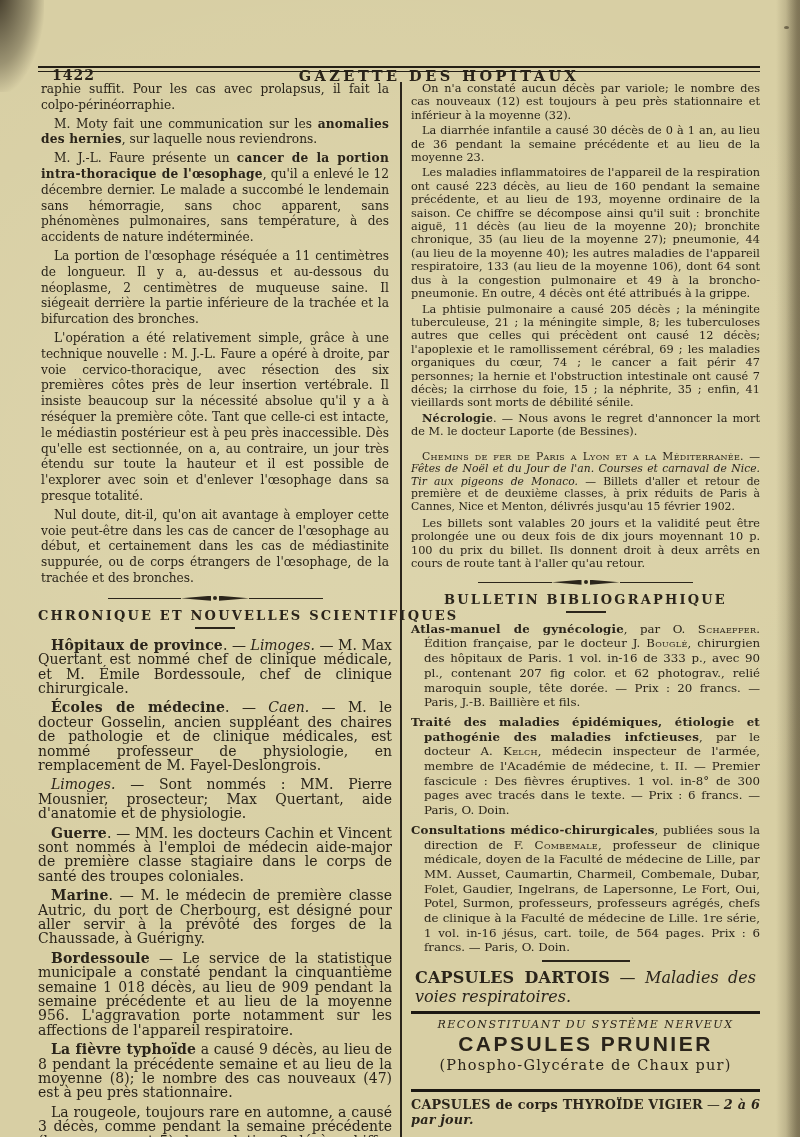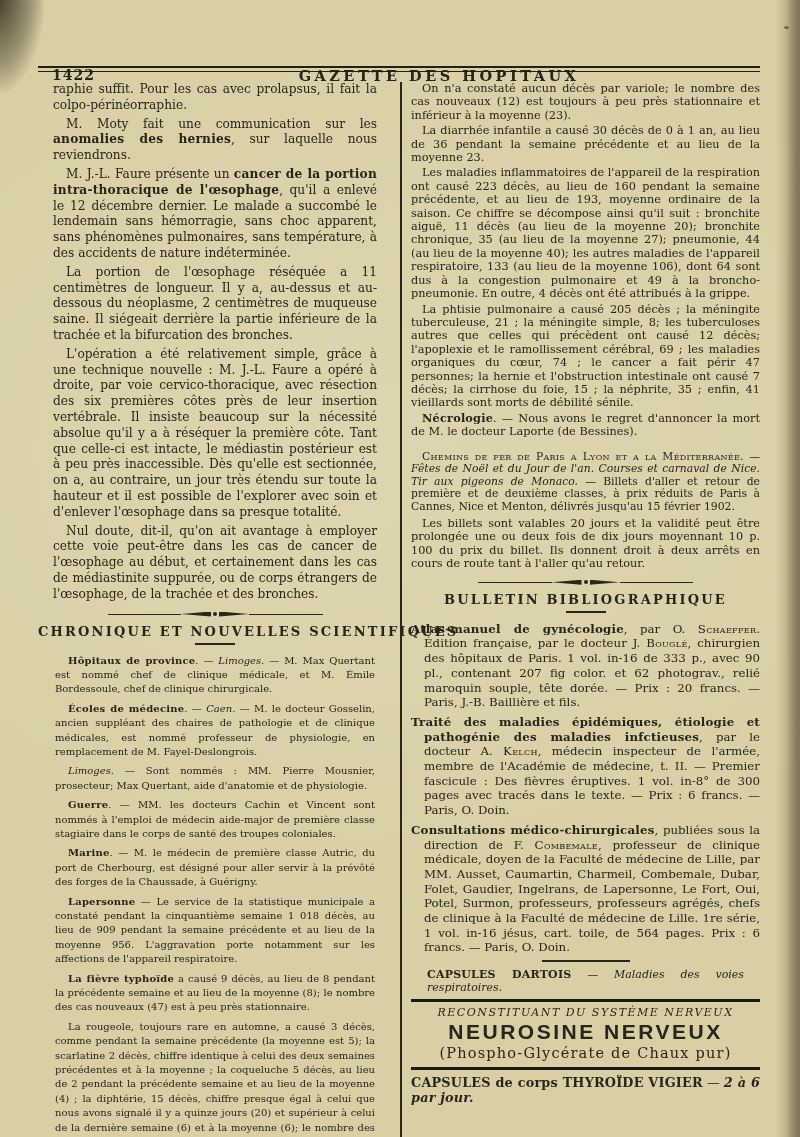--- a/index.html
+++ b/index.html
@@ -27,50 +27,50 @@
 
   .double-rule{position:absolute;top:66px;left:38px;width:722px;height:3px;
     border-top:2px solid #241f15;border-bottom:1.6px solid #241f15;}
 
   .cols{position:absolute;top:82px;left:38px;width:722px;display:flex;align-items:stretch;}
   .col{text-align:justify;}
   .col.left{width:354px;}
   .vrule{width:2px;background:#2b251b;margin-left:8px;margin-right:9px;flex:0 0 auto;}
   .col.right{flex:1;min-width:0;}
 
-  .sec-report p{margin:0 15px 3px;font-size:12.2px;line-height:15.8px;text-indent:13px;}
+  .sec-report p{margin:0 3px 3px;font-size:12.2px;line-height:15.8px;text-indent:13px;}
   .sec-report p.cont{text-indent:0;}
   b{letter-spacing:0.2px;}
 
   .orn{display:flex;align-items:center;width:215px;margin:9px auto 7px;}
   .orn .line{flex:1;height:1px;background:#2b251b;}
   .orn .spear{width:30px;height:5px;background:#2b251b;flex:0 0 auto;}
   .orn .spear.l{clip-path:polygon(0 50%,100% 0,100% 100%);}
   .orn .spear.r{clip-path:polygon(0 0,100% 50%,0 100%);}
   .orn .dot{width:4px;height:4px;border-radius:50%;background:#2b251b;margin:0 2px;flex:0 0 auto;}
 
   h2.sec-title{margin:0;text-align:center;font-size:13px;font-weight:bold;letter-spacing:2.2px;white-space:nowrap;}
   .hrule{width:40px;height:2px;background:#2b251b;margin:4px auto 9px;}
 
-  .sec-chron p{margin:0 17px 5px;font-size:10px;line-height:14.4px;text-indent:13px;}
+  .sec-chron p{margin:0 0 5px;font-size:14px;line-height:14.4px;text-indent:13px;}
 
   .sec-stats p{margin:0 0 2px;font-size:11.3px;line-height:13.4px;text-indent:11px;}
   .sec-stats p.plm{font-size:10.8px;line-height:12.5px;margin:12px 0 4px;}
   .sc{font-variant:small-caps;letter-spacing:0.3px;}
 
   .sec-biblio p{font-size:11.8px;line-height:14.7px;margin:0 0 5px;padding-left:13px;text-indent:-13px;}
 
   .shortrule{width:88px;height:1.4px;background:#2b251b;margin:5px auto 6px;}
   .ads p{margin:0;}
-  .dartois{font-size:11px;margin:2px 16px 5px !important;}
+  .dartois{font-size:16px;margin:2px 4px 5px !important;}
   .thickrule{height:3px;background:#1c1812;margin:4px 0;}
   .neuro{text-align:center;}
   .neuro1{font-style:italic;font-weight:normal;font-size:11px;letter-spacing:1.5px;margin-top:2px;}
   .neuro2{font-family:"Liberation Sans", sans-serif;font-weight:bold;font-size:21px;letter-spacing:2.5px;margin:1px 0;}
-  .neuro3{font-size:14.5px;letter-spacing:1.2px;margin-bottom:6px;}
+  .neuro3{font-size:14.5px;letter-spacing:1.2px;margin-bottom:16px;}
   .thyroide{font-size:12.8px;margin:5px 0 !important;}
   i b, b i{letter-spacing:0.2px;}
 </style>
 </head>
 <body>
 
 <div class="artifact corner-smudge"></div>
 <div class="artifact edge-shadow"></div>
 <div class="artifact speck" style="top:26px;right:11px;"></div>
 
@@ -102,31 +102,31 @@
 
     <h2 class="sec-title">CHRONIQUE ET NOUVELLES SCIENTIFIQUES</h2>
     <div class="hrule"></div>
 
     <section class="sec-chron">
       <p><b>Hôpitaux de province</b><span>. — </span><i>Limoges.</i><span> — M. Max Quertant est nommé chef de clinique médicale, et M. Émile Bordessoule, chef de clinique chirurgicale.</span></p>
       <p><b>Écoles de médecine</b><span>. — </span><i>Caen.</i><span> — M. le docteur Gosselin, ancien suppléant des chaires de pathologie et de clinique médicales, est nommé professeur de physiologie, en remplacement de M. Fayel-Deslongrois.</span></p>
       <p><b></b><span></span><i>Limoges.</i><span> — Sont nommés : MM. Pierre Mousnier, prosecteur; Max Quertant, aide d'anatomie et de physiologie.</span></p>
       <p><b>Guerre</b><span>. — </span><i></i><span>MM. les docteurs Cachin et Vincent sont nommés à l'emploi de médecin aide-major de première classe stagiaire dans le corps de santé des troupes coloniales.</span></p>
       <p><b>Marine</b><span>. — </span><i></i><span>M. le médecin de première classe Autric, du port de Cherbourg, est désigné pour aller servir à la prévôté des forges de la Chaussade, à Guérigny.</span></p>
-      <p><b>Lapersonne</b><span> — </span><i></i><span>Le service de la statistique municipale a constaté pendant la cinquantième semaine 1 018 décès, au lieu de 909 pendant la semaine précédente et au lieu de la moyenne 956. L'aggravation porte notamment sur les affections de l'appareil respiratoire.</span></p>
+      <p><b>Bordessoule</b><span> — </span><i></i><span>Le service de la statistique municipale a constaté pendant la cinquantième semaine 1 018 décès, au lieu de 909 pendant la semaine précédente et au lieu de la moyenne 956. L'aggravation porte notamment sur les affections de l'appareil respiratoire.</span></p>
       <p><b>La fièvre typhoïde</b><span></span><i></i><span> a causé 9 décès, au lieu de 8 pendant la précédente semaine et au lieu de la moyenne (8); le nombre des cas nouveaux (47) est à peu près stationnaire.</span></p>
       <p>La rougeole, toujours rare en automne, a causé 3 décès, comme pendant la semaine précédente (la moyenne est 5); la scarlatine 2 décès, chiffre identique à celui des deux semaines précédentes et à la moyenne ; la coqueluche 5 décès, au lieu de 2 pendant la précédente semaine et au lieu de la moyenne (4) ; la diphtérie, 15 décès, chiffre presque égal à celui que nous avons signalé il y a quinze jours (20) et supérieur à celui de la dernière semaine (6) et à la moyenne (6); le nombre des cas nouveaux (103) est stationnaire et toujours un peu supérieur à la moyenne (90).</p>
     </section>
   </div>
 
   <div class="vrule"></div>
 
   <div class="col right">
     <section class="sec-stats">
-      <p>On n'a constaté aucun décès par variole; le nombre des cas nouveaux (12) est toujours à peu près stationnaire et inférieur à la moyenne (23).</p>
+      <p>On n'a constaté aucun décès par variole; le nombre des cas nouveaux (12) est toujours à peu près stationnaire et inférieur à la moyenne (32).</p>
       <p>La diarrhée infantile a causé 30 décès de 0 à 1 an, au lieu de 36 pendant la semaine précédente et au lieu de la moyenne 23.</p>
       <p>Les maladies inflammatoires de l'appareil de la respiration ont causé 223 décès, au lieu de 160 pendant la semaine précédente, et au lieu de 193, moyenne ordinaire de la saison. Ce chiffre se décompose ainsi qu'il suit : bronchite aiguë, 11 décès (au lieu de la moyenne 20); bronchite chronique, 35 (au lieu de la moyenne 27); pneumonie, 44 (au lieu de la moyenne 40); les autres maladies de l'appareil respiratoire, 133 (au lieu de la moyenne 106), dont 64 sont dus à la congestion pulmonaire et 49 à la broncho-pneumonie. En outre, 4 décès ont été attribués à la grippe.</p>
       <p>La phtisie pulmonaire a causé 205 décès ; la méningite tuberculeuse, 21 ; la méningite simple, 8; les tuberculoses autres que celles qui précèdent ont causé 12 décès; l'apoplexie et le ramollissement cérébral, 69 ; les maladies organiques du cœur, 74 ; le cancer a fait périr 47 personnes; la hernie et l'obstruction intestinale ont causé 7 décès; la cirrhose du foie, 15 ; la néphrite, 35 ; enfin, 41 vieillards sont morts de débilité sénile.</p>
       <p><b>Nécrologie</b><span>. — Nous avons le regret d'annoncer la mort de M. le docteur Laporte (de Bessines).</span></p>
       <p class="plm"><span class="sc">Chemins de fer de Paris a Lyon et a la Méditerranée.</span><span> — </span><i>Fêtes de Noël et du Jour de l'an. Courses et carnaval de Nice. Tir aux pigeons de Monaco.</i><span> — Billets d'aller et retour de première et de deuxième classes, à prix réduits de Paris à Cannes, Nice et Menton, délivrés jusqu'au 15 février 1902.</span></p>
       <p>Les billets sont valables 20 jours et la validité peut être prolongée une ou deux fois de dix jours moyennant 10 p. 100 du prix du billet. Ils donnent droit à deux arrêts en cours de route tant à l'aller qu'au retour.</p>
     </section>
 
     <div class="orn">
       <span class="line"></span>
@@ -146,21 +146,21 @@
     </section>
 
     <div class="shortrule"></div>
 
     <div class="ads">
       <p class="dartois"><b>CAPSULES DARTOIS</b><span> — </span><i>Maladies des voies respiratoires.</i></p>
 
       <div class="thickrule"></div>
       <div class="neuro">
         <div class="neuro1">RECONSTITUANT DU SYSTÈME NERVEUX</div>
-        <div class="neuro2">NEUROSINE NERVEUX</div>
+        <div class="neuro2">CAPSULES PRUNIER</div>
         <div class="neuro3">(Phospho-Glycérate de Chaux pur)</div>
       </div>
       <div class="thickrule"></div>
 
       <p class="thyroide"><b>CAPSULES de corps THYROÏDE VIGIER</b><span> — </span><b><i>2 à 6 par jour.</i></b></p>
 
     </div>
   </div>
 
 </div>

